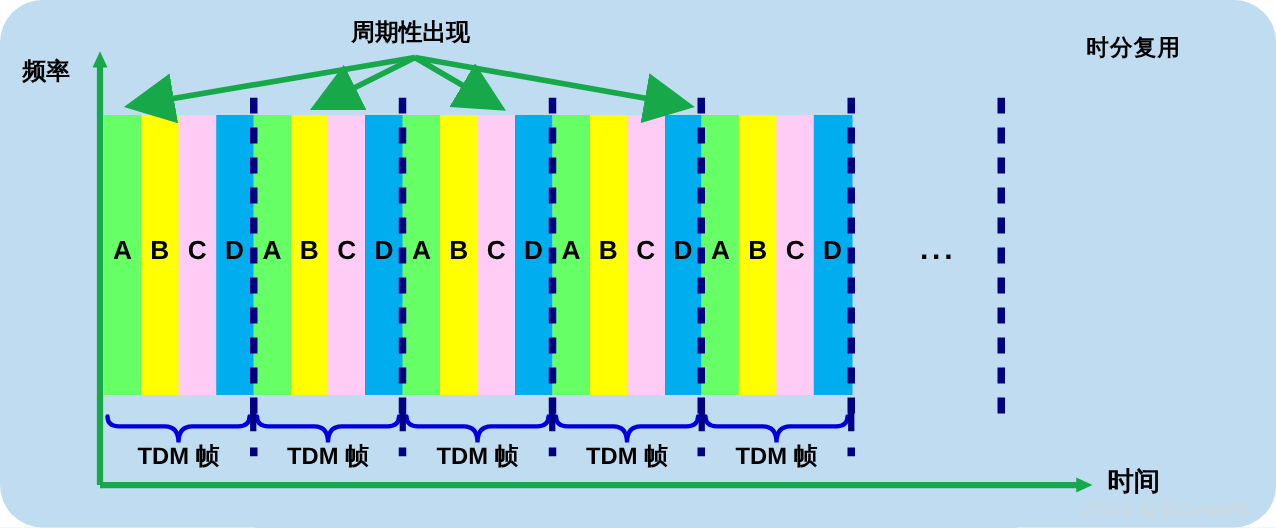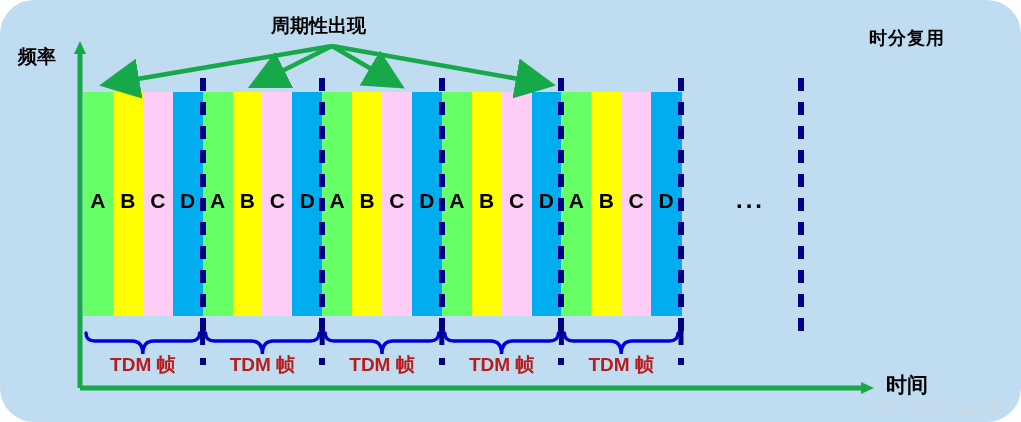--- a/index.html
+++ b/index.html
@@ -4,26 +4,26 @@
 <style>
   html,body{margin:0;padding:0;background:#ffffff;}
   body{width:1021px;height:422px;overflow:hidden;font-family:"Liberation Sans","DejaVu Sans",sans-serif;}
   #stage{position:relative;width:1021px;height:422px;}
   #panel{position:absolute;left:0;top:0;width:1021px;height:422px;background:#bfdcf0;border-radius:34px;}
   .abs{position:absolute;}
   #svgLayer{position:absolute;left:0;top:0;width:1021px;height:422px;}
   .block{position:absolute;top:92px;height:224px;}
   .blabel{position:absolute;top:190px;font-size:21px;font-weight:bold;color:#000;text-align:center;line-height:22px;}
   .dash{position:absolute;width:6px;background-image:linear-gradient(to bottom,#000080 0 13px,rgba(0,0,0,0) 13px 24px);background-size:6px 24px;}
-  .tdmlabel{position:absolute;font-size:19px;font-weight:bold;color:#b91c1c;white-space:nowrap;text-align:center;}
+  .tdmlabel{position:absolute;font-size:19px;font-weight:bold;color:#000000;white-space:nowrap;text-align:center;}
   .dotsep{position:absolute;width:6px;height:7px;background:#000080;}
   #freqLabel{left:18px;top:44px;font-size:19px;font-weight:bold;color:#000;}
   #timeLabel{left:886px;top:371px;font-size:21px;font-weight:bold;color:#000;}
   #titleLabel{left:869px;top:26px;font-size:18px;font-weight:bold;color:#000;letter-spacing:1px;}
-  #periodLabel{left:271px;top:13px;font-size:19px;font-weight:bold;color:#000;}
+  #periodLabel{left:281px;top:13px;font-size:19px;font-weight:bold;color:#000;}
   #ellipsis{left:736px;top:186px;font-size:24px;font-weight:bold;color:#000;letter-spacing:3px;}
   #watermark{left:864px;top:399px;font-size:15px;color:#cfd9e0;white-space:nowrap;}
 </style>
 </head>
 <body>
 
 <div id="stage">
   <div id="panel"></div>
 
   <div id="blocks">

